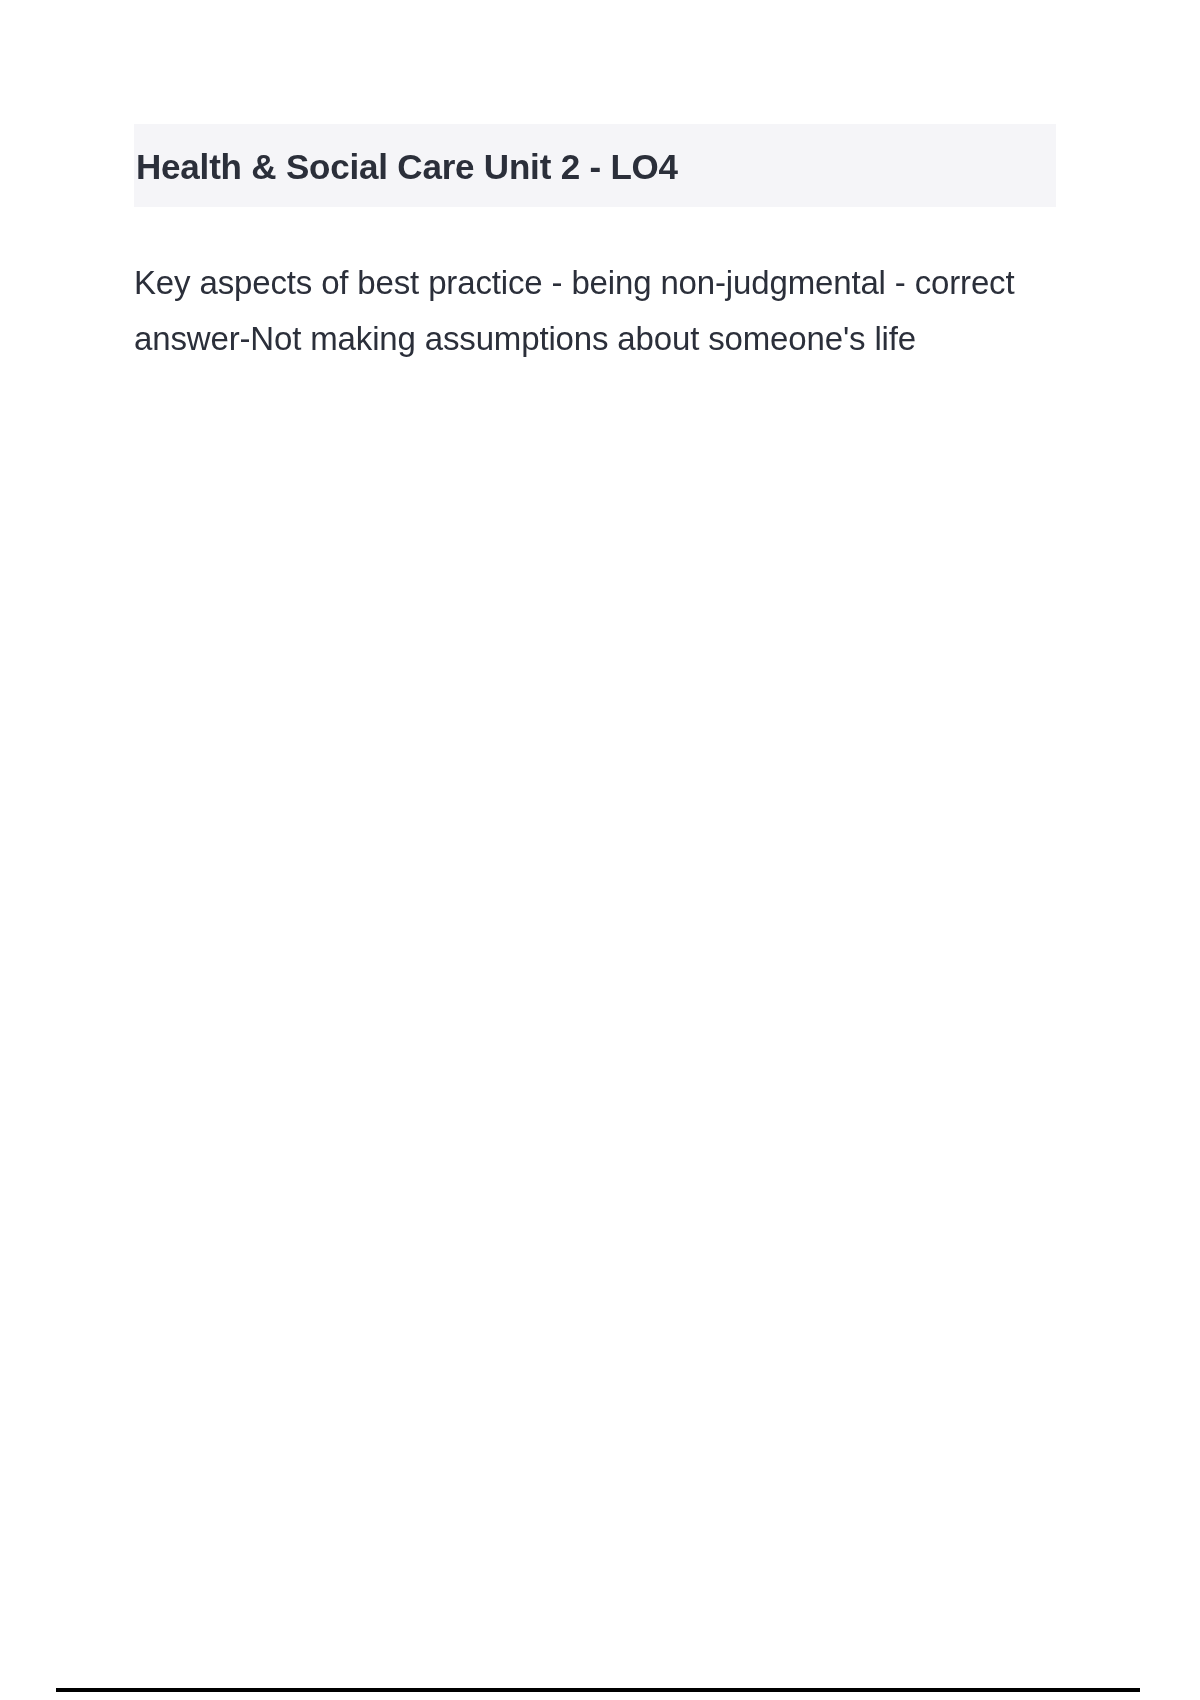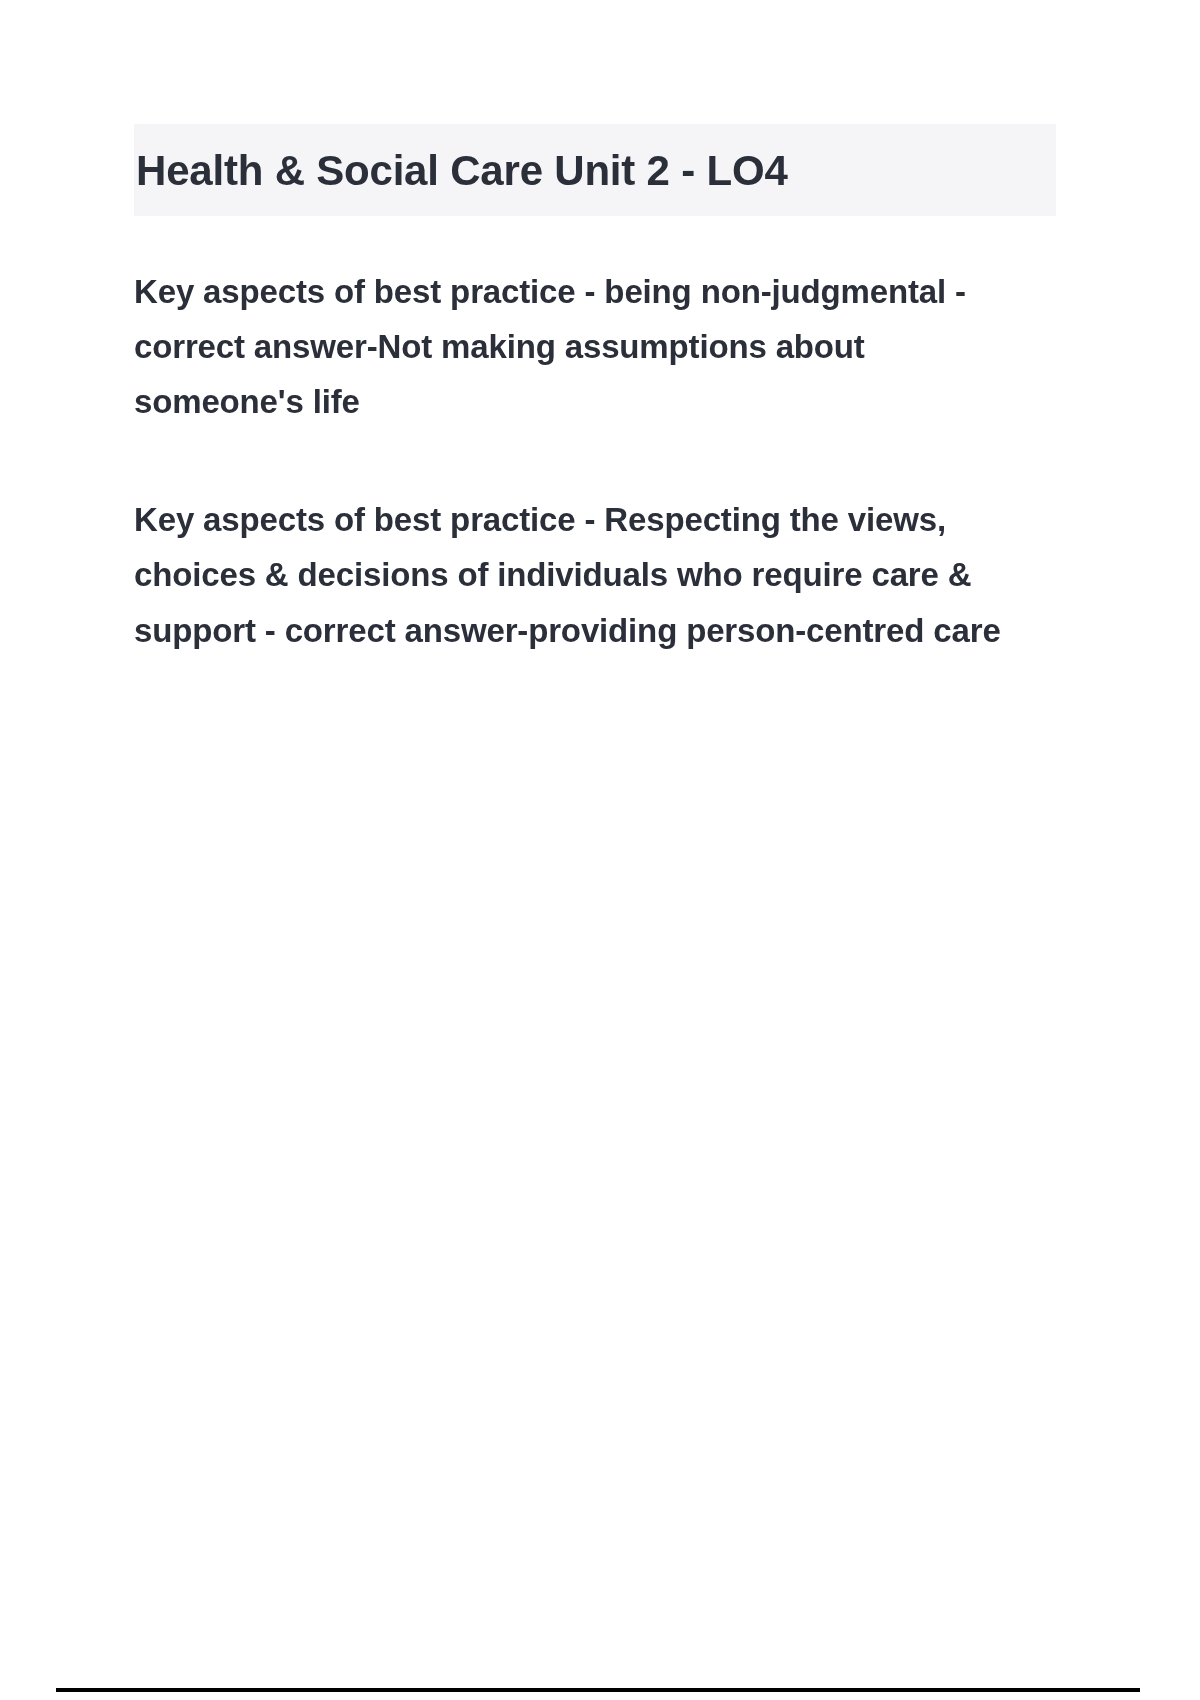--- a/index.html
+++ b/index.html
@@ -33,38 +33,38 @@
   
   .title-band {
     background: #f5f5f8;
     padding: 22px 0 20px 0;
     width: 922px;
     box-sizing: border-box;
   }
   .doc-title {
     margin: 0;
     padding: 0 0 0 2px;
-    font-size: 42px;
+    font-size: 35px;
     line-height: 1.18;
     font-weight: bold;
     letter-spacing: -0.2px;
     color: #2b2f3a;
     font-family: "Liberation Sans", "DejaVu Sans", sans-serif;
   }
 
   
   .blocks {
     margin-top: 48px;
   }
   .qa-block {
     margin: 0 0 62px 0;
     padding: 0;
     font-size: 33px;
     line-height: 1.68;
-    font-weight: bold;
+    font-weight: normal;
     letter-spacing: -0.15px;
     color: #2b2f3a;
     max-width: 900px;
     font-family: "Liberation Sans", "DejaVu Sans", sans-serif;
   }
   .qa-block:last-child {
     margin-bottom: 0;
   }
 
   
@@ -83,20 +83,19 @@
 <div class="page">
 
   <div class="doc-body">
 
     <div class="title-band">
       <h1 class="doc-title">Health &amp; Social Care Unit 2 - LO4</h1>
     </div>
 
     <div class="blocks">
       <p class="qa-block">Key aspects of best practice - being non-judgmental - correct answer-Not making assumptions about someone's life</p>
-      <p class="qa-block">Key aspects of best practice - Respecting the views, choices &amp; decisions of individuals who require care &amp; support - correct answer-providing person-centred care</p>
     </div>
 
   </div>
 
   <div class="bottom-rule"></div>
 
 </div>
 
 </body></html>

